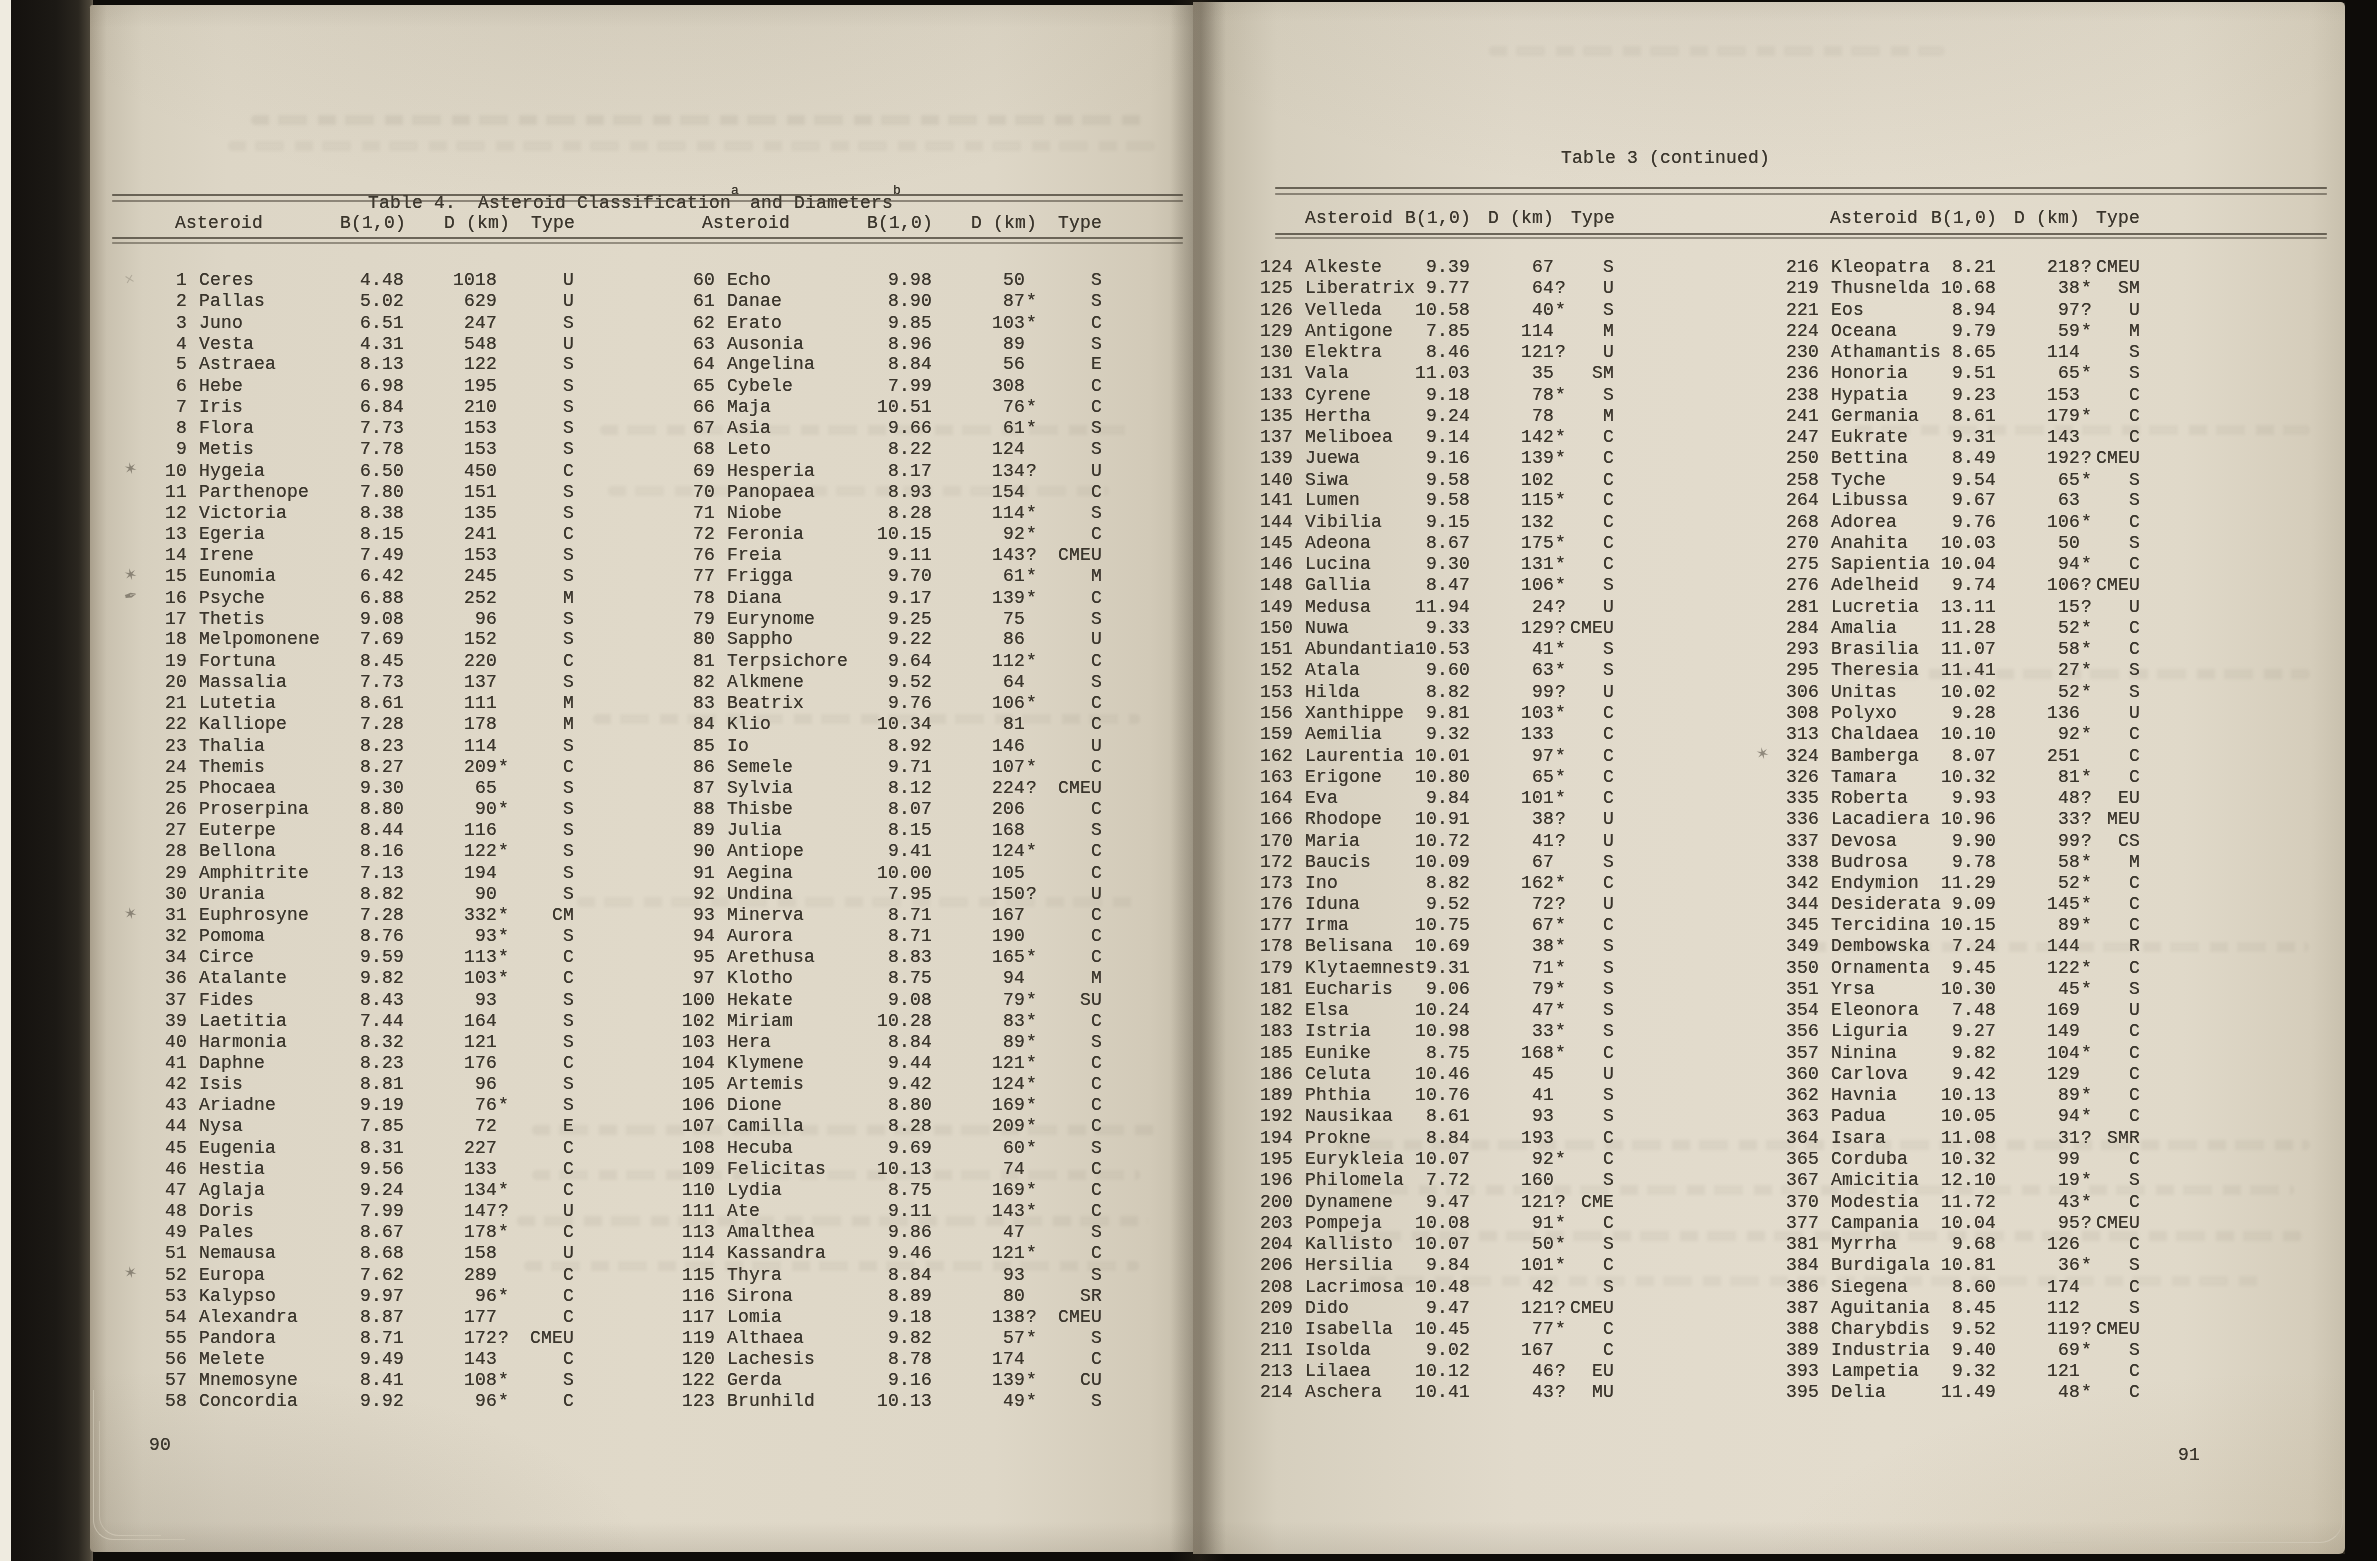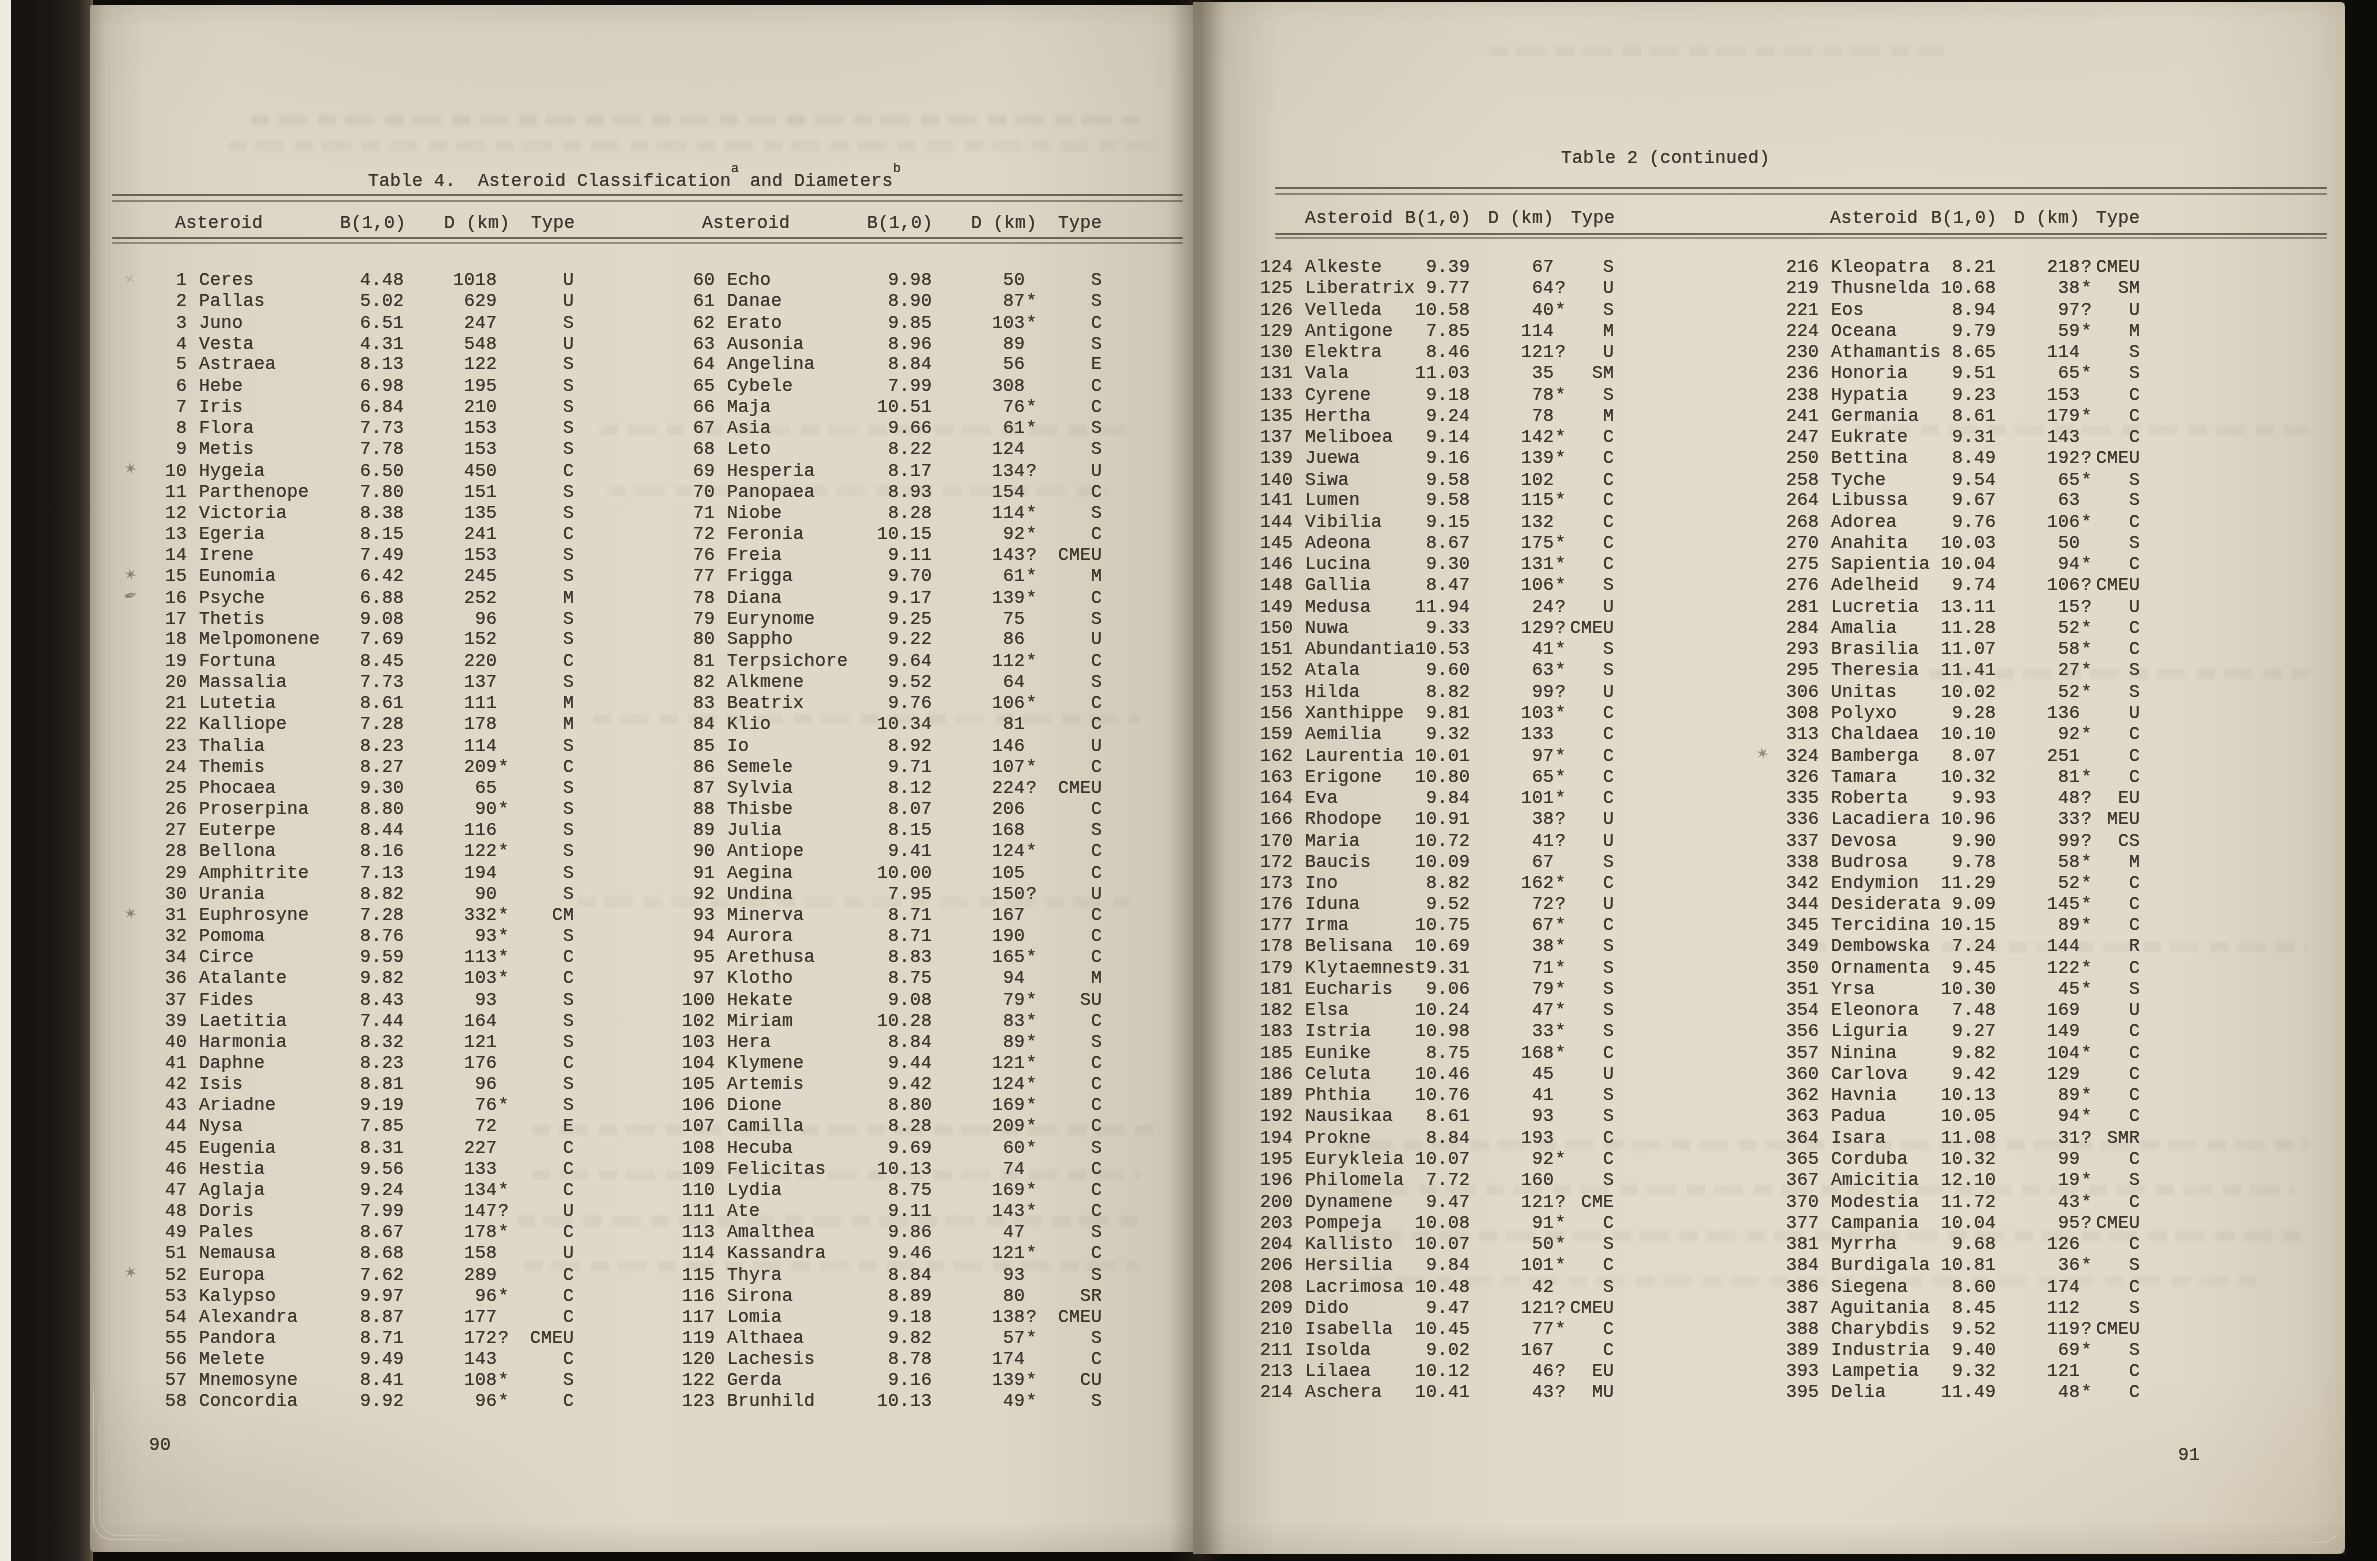--- a/index.html
+++ b/index.html
@@ -91,21 +91,21 @@
 <div class="ghost" style="left:524px;top:1261px;width:615px;opacity:.45;"></div>
 <div class="ghost" style="left:1489px;top:46px;width:456px;opacity:.4;"></div>
 <div class="ghost" style="left:1854px;top:425px;width:456px;opacity:.45;"></div>
 <div class="ghost" style="left:1862px;top:669px;width:448px;opacity:.5;"></div>
 <div class="ghost" style="left:1808px;top:942px;width:501px;opacity:.45;"></div>
 <div class="ghost" style="left:1337px;top:1140px;width:973px;opacity:.5;"></div>
 <div class="ghost" style="left:1352px;top:1185px;width:942px;opacity:.45;"></div>
 <div class="ghost" style="left:1345px;top:1231px;width:957px;opacity:.5;"></div>
 <div class="ghost" style="left:1368px;top:1276px;width:897px;opacity:.4;"></div>
 
-<div class="doc abs title" style="left:346px;top:146px;">
+<div class="doc abs title" style="left:346px;top:168px;">
   <span>Table 4.</span><span>  </span><span>Asteroid Classification</span><sup>a</sup><span> and Diameters</span><sup>b</sup>
 </div>
 
 <div class="rule" style="left:112px;top:194px;width:1071px;"></div>
 <div class="rule" style="left:112px;top:200px;width:1071px;opacity:.55;"></div>
 
 <div class="doc">
   <span class="abs" style="left:175px;top:213px;">Asteroid</span>
   <span class="abs" style="left:340px;top:213px;">B(1,0)</span>
   <span class="abs" style="left:444px;top:213px;">D (km)</span>
@@ -119,21 +119,21 @@
 </div>
 
 <div class="rule" style="left:112px;top:237px;width:1071px;"></div>
 <div class="rule" style="left:112px;top:242px;width:1071px;opacity:.5;"></div>
 
 <div id="t1" class="doc dtable pgL" style="left:144px;top:270px;width:448px;"><div class="trow" style="top: 0px;"><span class="cell c-num">1</span><span class="cell c-name">Ceres</span><span class="cell c-b">4.48</span><span class="cell c-d">1018</span><span class="cell c-ds"></span><span class="cell c-t">U</span></div><div class="trow" style="top: 21px;"><span class="cell c-num">2</span><span class="cell c-name">Pallas</span><span class="cell c-b">5.02</span><span class="cell c-d">629</span><span class="cell c-ds"></span><span class="cell c-t">U</span></div><div class="trow" style="top: 43px;"><span class="cell c-num">3</span><span class="cell c-name">Juno</span><span class="cell c-b">6.51</span><span class="cell c-d">247</span><span class="cell c-ds"></span><span class="cell c-t">S</span></div><div class="trow" style="top: 64px;"><span class="cell c-num">4</span><span class="cell c-name">Vesta</span><span class="cell c-b">4.31</span><span class="cell c-d">548</span><span class="cell c-ds"></span><span class="cell c-t">U</span></div><div class="trow" style="top: 84px;"><span class="cell c-num">5</span><span class="cell c-name">Astraea</span><span class="cell c-b">8.13</span><span class="cell c-d">122</span><span class="cell c-ds"></span><span class="cell c-t">S</span></div><div class="trow" style="top: 106px;"><span class="cell c-num">6</span><span class="cell c-name">Hebe</span><span class="cell c-b">6.98</span><span class="cell c-d">195</span><span class="cell c-ds"></span><span class="cell c-t">S</span></div><div class="trow" style="top: 127px;"><span class="cell c-num">7</span><span class="cell c-name">Iris</span><span class="cell c-b">6.84</span><span class="cell c-d">210</span><span class="cell c-ds"></span><span class="cell c-t">S</span></div><div class="trow" style="top: 148px;"><span class="cell c-num">8</span><span class="cell c-name">Flora</span><span class="cell c-b">7.73</span><span class="cell c-d">153</span><span class="cell c-ds"></span><span class="cell c-t">S</span></div><div class="trow" style="top: 169px;"><span class="cell c-num">9</span><span class="cell c-name">Metis</span><span class="cell c-b">7.78</span><span class="cell c-d">153</span><span class="cell c-ds"></span><span class="cell c-t">S</span></div><div class="trow" style="top: 191px;"><span class="cell c-num">10</span><span class="cell c-name">Hygeia</span><span class="cell c-b">6.50</span><span class="cell c-d">450</span><span class="cell c-ds"></span><span class="cell c-t">C</span></div><div class="trow" style="top: 212px;"><span class="cell c-num">11</span><span class="cell c-name">Parthenope</span><span class="cell c-b">7.80</span><span class="cell c-d">151</span><span class="cell c-ds"></span><span class="cell c-t">S</span></div><div class="trow" style="top: 233px;"><span class="cell c-num">12</span><span class="cell c-name">Victoria</span><span class="cell c-b">8.38</span><span class="cell c-d">135</span><span class="cell c-ds"></span><span class="cell c-t">S</span></div><div class="trow" style="top: 254px;"><span class="cell c-num">13</span><span class="cell c-name">Egeria</span><span class="cell c-b">8.15</span><span class="cell c-d">241</span><span class="cell c-ds"></span><span class="cell c-t">C</span></div><div class="trow" style="top: 275px;"><span class="cell c-num">14</span><span class="cell c-name">Irene</span><span class="cell c-b">7.49</span><span class="cell c-d">153</span><span class="cell c-ds"></span><span class="cell c-t">S</span></div><div class="trow" style="top: 296px;"><span class="cell c-num">15</span><span class="cell c-name">Eunomia</span><span class="cell c-b">6.42</span><span class="cell c-d">245</span><span class="cell c-ds"></span><span class="cell c-t">S</span></div><div class="trow" style="top: 318px;"><span class="cell c-num">16</span><span class="cell c-name">Psyche</span><span class="cell c-b">6.88</span><span class="cell c-d">252</span><span class="cell c-ds"></span><span class="cell c-t">M</span></div><div class="trow" style="top: 339px;"><span class="cell c-num">17</span><span class="cell c-name">Thetis</span><span class="cell c-b">9.08</span><span class="cell c-d">96</span><span class="cell c-ds"></span><span class="cell c-t">S</span></div><div class="trow" style="top: 359px;"><span class="cell c-num">18</span><span class="cell c-name">Melpomonene</span><span class="cell c-b">7.69</span><span class="cell c-d">152</span><span class="cell c-ds"></span><span class="cell c-t">S</span></div><div class="trow" style="top: 381px;"><span class="cell c-num">19</span><span class="cell c-name">Fortuna</span><span class="cell c-b">8.45</span><span class="cell c-d">220</span><span class="cell c-ds"></span><span class="cell c-t">C</span></div><div class="trow" style="top: 402px;"><span class="cell c-num">20</span><span class="cell c-name">Massalia</span><span class="cell c-b">7.73</span><span class="cell c-d">137</span><span class="cell c-ds"></span><span class="cell c-t">S</span></div><div class="trow" style="top: 423px;"><span class="cell c-num">21</span><span class="cell c-name">Lutetia</span><span class="cell c-b">8.61</span><span class="cell c-d">111</span><span class="cell c-ds"></span><span class="cell c-t">M</span></div><div class="trow" style="top: 444px;"><span class="cell c-num">22</span><span class="cell c-name">Kalliope</span><span class="cell c-b">7.28</span><span class="cell c-d">178</span><span class="cell c-ds"></span><span class="cell c-t">M</span></div><div class="trow" style="top: 466px;"><span class="cell c-num">23</span><span class="cell c-name">Thalia</span><span class="cell c-b">8.23</span><span class="cell c-d">114</span><span class="cell c-ds"></span><span class="cell c-t">S</span></div><div class="trow" style="top: 487px;"><span class="cell c-num">24</span><span class="cell c-name">Themis</span><span class="cell c-b">8.27</span><span class="cell c-d">209</span><span class="cell c-ds">*</span><span class="cell c-t">C</span></div><div class="trow" style="top: 508px;"><span class="cell c-num">25</span><span class="cell c-name">Phocaea</span><span class="cell c-b">9.30</span><span class="cell c-d">65</span><span class="cell c-ds"></span><span class="cell c-t">S</span></div><div class="trow" style="top: 529px;"><span class="cell c-num">26</span><span class="cell c-name">Proserpina</span><span class="cell c-b">8.80</span><span class="cell c-d">90</span><span class="cell c-ds">*</span><span class="cell c-t">S</span></div><div class="trow" style="top: 550px;"><span class="cell c-num">27</span><span class="cell c-name">Euterpe</span><span class="cell c-b">8.44</span><span class="cell c-d">116</span><span class="cell c-ds"></span><span class="cell c-t">S</span></div><div class="trow" style="top: 571px;"><span class="cell c-num">28</span><span class="cell c-name">Bellona</span><span class="cell c-b">8.16</span><span class="cell c-d">122</span><span class="cell c-ds">*</span><span class="cell c-t">S</span></div><div class="trow" style="top: 593px;"><span class="cell c-num">29</span><span class="cell c-name">Amphitrite</span><span class="cell c-b">7.13</span><span class="cell c-d">194</span><span class="cell c-ds"></span><span class="cell c-t">S</span></div><div class="trow" style="top: 614px;"><span class="cell c-num">30</span><span class="cell c-name">Urania</span><span class="cell c-b">8.82</span><span class="cell c-d">90</span><span class="cell c-ds"></span><span class="cell c-t">S</span></div><div class="trow" style="top: 635px;"><span class="cell c-num">31</span><span class="cell c-name">Euphrosyne</span><span class="cell c-b">7.28</span><span class="cell c-d">332</span><span class="cell c-ds">*</span><span class="cell c-t">CM</span></div><div class="trow" style="top: 656px;"><span class="cell c-num">32</span><span class="cell c-name">Pomoma</span><span class="cell c-b">8.76</span><span class="cell c-d">93</span><span class="cell c-ds">*</span><span class="cell c-t">S</span></div><div class="trow" style="top: 677px;"><span class="cell c-num">34</span><span class="cell c-name">Circe</span><span class="cell c-b">9.59</span><span class="cell c-d">113</span><span class="cell c-ds">*</span><span class="cell c-t">C</span></div><div class="trow" style="top: 698px;"><span class="cell c-num">36</span><span class="cell c-name">Atalante</span><span class="cell c-b">9.82</span><span class="cell c-d">103</span><span class="cell c-ds">*</span><span class="cell c-t">C</span></div><div class="trow" style="top: 720px;"><span class="cell c-num">37</span><span class="cell c-name">Fides</span><span class="cell c-b">8.43</span><span class="cell c-d">93</span><span class="cell c-ds"></span><span class="cell c-t">S</span></div><div class="trow" style="top: 741px;"><span class="cell c-num">39</span><span class="cell c-name">Laetitia</span><span class="cell c-b">7.44</span><span class="cell c-d">164</span><span class="cell c-ds"></span><span class="cell c-t">S</span></div><div class="trow" style="top: 762px;"><span class="cell c-num">40</span><span class="cell c-name">Harmonia</span><span class="cell c-b">8.32</span><span class="cell c-d">121</span><span class="cell c-ds"></span><span class="cell c-t">S</span></div><div class="trow" style="top: 783px;"><span class="cell c-num">41</span><span class="cell c-name">Daphne</span><span class="cell c-b">8.23</span><span class="cell c-d">176</span><span class="cell c-ds"></span><span class="cell c-t">C</span></div><div class="trow" style="top: 804px;"><span class="cell c-num">42</span><span class="cell c-name">Isis</span><span class="cell c-b">8.81</span><span class="cell c-d">96</span><span class="cell c-ds"></span><span class="cell c-t">S</span></div><div class="trow" style="top: 825px;"><span class="cell c-num">43</span><span class="cell c-name">Ariadne</span><span class="cell c-b">9.19</span><span class="cell c-d">76</span><span class="cell c-ds">*</span><span class="cell c-t">S</span></div><div class="trow" style="top: 846px;"><span class="cell c-num">44</span><span class="cell c-name">Nysa</span><span class="cell c-b">7.85</span><span class="cell c-d">72</span><span class="cell c-ds"></span><span class="cell c-t">E</span></div><div class="trow" style="top: 868px;"><span class="cell c-num">45</span><span class="cell c-name">Eugenia</span><span class="cell c-b">8.31</span><span class="cell c-d">227</span><span class="cell c-ds"></span><span class="cell c-t">C</span></div><div class="trow" style="top: 889px;"><span class="cell c-num">46</span><span class="cell c-name">Hestia</span><span class="cell c-b">9.56</span><span class="cell c-d">133</span><span class="cell c-ds"></span><span class="cell c-t">C</span></div><div class="trow" style="top: 910px;"><span class="cell c-num">47</span><span class="cell c-name">Aglaja</span><span class="cell c-b">9.24</span><span class="cell c-d">134</span><span class="cell c-ds">*</span><span class="cell c-t">C</span></div><div class="trow" style="top: 931px;"><span class="cell c-num">48</span><span class="cell c-name">Doris</span><span class="cell c-b">7.99</span><span class="cell c-d">147</span><span class="cell c-ds">?</span><span class="cell c-t">U</span></div><div class="trow" style="top: 952px;"><span class="cell c-num">49</span><span class="cell c-name">Pales</span><span class="cell c-b">8.67</span><span class="cell c-d">178</span><span class="cell c-ds">*</span><span class="cell c-t">C</span></div><div class="trow" style="top: 973px;"><span class="cell c-num">51</span><span class="cell c-name">Nemausa</span><span class="cell c-b">8.68</span><span class="cell c-d">158</span><span class="cell c-ds"></span><span class="cell c-t">U</span></div><div class="trow" style="top: 995px;"><span class="cell c-num">52</span><span class="cell c-name">Europa</span><span class="cell c-b">7.62</span><span class="cell c-d">289</span><span class="cell c-ds"></span><span class="cell c-t">C</span></div><div class="trow" style="top: 1016px;"><span class="cell c-num">53</span><span class="cell c-name">Kalypso</span><span class="cell c-b">9.97</span><span class="cell c-d">96</span><span class="cell c-ds">*</span><span class="cell c-t">C</span></div><div class="trow" style="top: 1037px;"><span class="cell c-num">54</span><span class="cell c-name">Alexandra</span><span class="cell c-b">8.87</span><span class="cell c-d">177</span><span class="cell c-ds"></span><span class="cell c-t">C</span></div><div class="trow" style="top: 1058px;"><span class="cell c-num">55</span><span class="cell c-name">Pandora</span><span class="cell c-b">8.71</span><span class="cell c-d">172</span><span class="cell c-ds">?</span><span class="cell c-t">CMEU</span></div><div class="trow" style="top: 1079px;"><span class="cell c-num">56</span><span class="cell c-name">Melete</span><span class="cell c-b">9.49</span><span class="cell c-d">143</span><span class="cell c-ds"></span><span class="cell c-t">C</span></div><div class="trow" style="top: 1100px;"><span class="cell c-num">57</span><span class="cell c-name">Mnemosyne</span><span class="cell c-b">8.41</span><span class="cell c-d">108</span><span class="cell c-ds">*</span><span class="cell c-t">S</span></div><div class="trow" style="top: 1121px;"><span class="cell c-num">58</span><span class="cell c-name">Concordia</span><span class="cell c-b">9.92</span><span class="cell c-d">96</span><span class="cell c-ds">*</span><span class="cell c-t">C</span></div><span class="pencil" style="left: -20px; top: -1.5px; opacity: 0.45; font-size: 13px;">⨯</span><span class="pencil" style="left: -20px; top: 189px;">✶</span><span class="pencil" style="left: -20px; top: 295px;">✶</span><span class="pencil" style="left: -20px; top: 316px;">✒</span><span class="pencil" style="left: -20px; top: 634px;">✶</span><span class="pencil" style="left: -20px; top: 993px;">✶</span></div>
 <div id="t2" class="doc dtable pgL" style="left:672px;top:270px;width:448px;"><div class="trow" style="top: 0px;"><span class="cell c-num">60</span><span class="cell c-name">Echo</span><span class="cell c-b">9.98</span><span class="cell c-d">50</span><span class="cell c-ds"></span><span class="cell c-t">S</span></div><div class="trow" style="top: 21px;"><span class="cell c-num">61</span><span class="cell c-name">Danae</span><span class="cell c-b">8.90</span><span class="cell c-d">87</span><span class="cell c-ds">*</span><span class="cell c-t">S</span></div><div class="trow" style="top: 43px;"><span class="cell c-num">62</span><span class="cell c-name">Erato</span><span class="cell c-b">9.85</span><span class="cell c-d">103</span><span class="cell c-ds">*</span><span class="cell c-t">C</span></div><div class="trow" style="top: 64px;"><span class="cell c-num">63</span><span class="cell c-name">Ausonia</span><span class="cell c-b">8.96</span><span class="cell c-d">89</span><span class="cell c-ds"></span><span class="cell c-t">S</span></div><div class="trow" style="top: 84px;"><span class="cell c-num">64</span><span class="cell c-name">Angelina</span><span class="cell c-b">8.84</span><span class="cell c-d">56</span><span class="cell c-ds"></span><span class="cell c-t">E</span></div><div class="trow" style="top: 106px;"><span class="cell c-num">65</span><span class="cell c-name">Cybele</span><span class="cell c-b">7.99</span><span class="cell c-d">308</span><span class="cell c-ds"></span><span class="cell c-t">C</span></div><div class="trow" style="top: 127px;"><span class="cell c-num">66</span><span class="cell c-name">Maja</span><span class="cell c-b">10.51</span><span class="cell c-d">76</span><span class="cell c-ds">*</span><span class="cell c-t">C</span></div><div class="trow" style="top: 148px;"><span class="cell c-num">67</span><span class="cell c-name">Asia</span><span class="cell c-b">9.66</span><span class="cell c-d">61</span><span class="cell c-ds">*</span><span class="cell c-t">S</span></div><div class="trow" style="top: 169px;"><span class="cell c-num">68</span><span class="cell c-name">Leto</span><span class="cell c-b">8.22</span><span class="cell c-d">124</span><span class="cell c-ds"></span><span class="cell c-t">S</span></div><div class="trow" style="top: 191px;"><span class="cell c-num">69</span><span class="cell c-name">Hesperia</span><span class="cell c-b">8.17</span><span class="cell c-d">134</span><span class="cell c-ds">?</span><span class="cell c-t">U</span></div><div class="trow" style="top: 212px;"><span class="cell c-num">70</span><span class="cell c-name">Panopaea</span><span class="cell c-b">8.93</span><span class="cell c-d">154</span><span class="cell c-ds"></span><span class="cell c-t">C</span></div><div class="trow" style="top: 233px;"><span class="cell c-num">71</span><span class="cell c-name">Niobe</span><span class="cell c-b">8.28</span><span class="cell c-d">114</span><span class="cell c-ds">*</span><span class="cell c-t">S</span></div><div class="trow" style="top: 254px;"><span class="cell c-num">72</span><span class="cell c-name">Feronia</span><span class="cell c-b">10.15</span><span class="cell c-d">92</span><span class="cell c-ds">*</span><span class="cell c-t">C</span></div><div class="trow" style="top: 275px;"><span class="cell c-num">76</span><span class="cell c-name">Freia</span><span class="cell c-b">9.11</span><span class="cell c-d">143</span><span class="cell c-ds">?</span><span class="cell c-t">CMEU</span></div><div class="trow" style="top: 296px;"><span class="cell c-num">77</span><span class="cell c-name">Frigga</span><span class="cell c-b">9.70</span><span class="cell c-d">61</span><span class="cell c-ds">*</span><span class="cell c-t">M</span></div><div class="trow" style="top: 318px;"><span class="cell c-num">78</span><span class="cell c-name">Diana</span><span class="cell c-b">9.17</span><span class="cell c-d">139</span><span class="cell c-ds">*</span><span class="cell c-t">C</span></div><div class="trow" style="top: 339px;"><span class="cell c-num">79</span><span class="cell c-name">Eurynome</span><span class="cell c-b">9.25</span><span class="cell c-d">75</span><span class="cell c-ds"></span><span class="cell c-t">S</span></div><div class="trow" style="top: 359px;"><span class="cell c-num">80</span><span class="cell c-name">Sappho</span><span class="cell c-b">9.22</span><span class="cell c-d">86</span><span class="cell c-ds"></span><span class="cell c-t">U</span></div><div class="trow" style="top: 381px;"><span class="cell c-num">81</span><span class="cell c-name">Terpsichore</span><span class="cell c-b">9.64</span><span class="cell c-d">112</span><span class="cell c-ds">*</span><span class="cell c-t">C</span></div><div class="trow" style="top: 402px;"><span class="cell c-num">82</span><span class="cell c-name">Alkmene</span><span class="cell c-b">9.52</span><span class="cell c-d">64</span><span class="cell c-ds"></span><span class="cell c-t">S</span></div><div class="trow" style="top: 423px;"><span class="cell c-num">83</span><span class="cell c-name">Beatrix</span><span class="cell c-b">9.76</span><span class="cell c-d">106</span><span class="cell c-ds">*</span><span class="cell c-t">C</span></div><div class="trow" style="top: 444px;"><span class="cell c-num">84</span><span class="cell c-name">Klio</span><span class="cell c-b">10.34</span><span class="cell c-d">81</span><span class="cell c-ds"></span><span class="cell c-t">C</span></div><div class="trow" style="top: 466px;"><span class="cell c-num">85</span><span class="cell c-name">Io</span><span class="cell c-b">8.92</span><span class="cell c-d">146</span><span class="cell c-ds"></span><span class="cell c-t">U</span></div><div class="trow" style="top: 487px;"><span class="cell c-num">86</span><span class="cell c-name">Semele</span><span class="cell c-b">9.71</span><span class="cell c-d">107</span><span class="cell c-ds">*</span><span class="cell c-t">C</span></div><div class="trow" style="top: 508px;"><span class="cell c-num">87</span><span class="cell c-name">Sylvia</span><span class="cell c-b">8.12</span><span class="cell c-d">224</span><span class="cell c-ds">?</span><span class="cell c-t">CMEU</span></div><div class="trow" style="top: 529px;"><span class="cell c-num">88</span><span class="cell c-name">Thisbe</span><span class="cell c-b">8.07</span><span class="cell c-d">206</span><span class="cell c-ds"></span><span class="cell c-t">C</span></div><div class="trow" style="top: 550px;"><span class="cell c-num">89</span><span class="cell c-name">Julia</span><span class="cell c-b">8.15</span><span class="cell c-d">168</span><span class="cell c-ds"></span><span class="cell c-t">S</span></div><div class="trow" style="top: 571px;"><span class="cell c-num">90</span><span class="cell c-name">Antiope</span><span class="cell c-b">9.41</span><span class="cell c-d">124</span><span class="cell c-ds">*</span><span class="cell c-t">C</span></div><div class="trow" style="top: 593px;"><span class="cell c-num">91</span><span class="cell c-name">Aegina</span><span class="cell c-b">10.00</span><span class="cell c-d">105</span><span class="cell c-ds"></span><span class="cell c-t">C</span></div><div class="trow" style="top: 614px;"><span class="cell c-num">92</span><span class="cell c-name">Undina</span><span class="cell c-b">7.95</span><span class="cell c-d">150</span><span class="cell c-ds">?</span><span class="cell c-t">U</span></div><div class="trow" style="top: 635px;"><span class="cell c-num">93</span><span class="cell c-name">Minerva</span><span class="cell c-b">8.71</span><span class="cell c-d">167</span><span class="cell c-ds"></span><span class="cell c-t">C</span></div><div class="trow" style="top: 656px;"><span class="cell c-num">94</span><span class="cell c-name">Aurora</span><span class="cell c-b">8.71</span><span class="cell c-d">190</span><span class="cell c-ds"></span><span class="cell c-t">C</span></div><div class="trow" style="top: 677px;"><span class="cell c-num">95</span><span class="cell c-name">Arethusa</span><span class="cell c-b">8.83</span><span class="cell c-d">165</span><span class="cell c-ds">*</span><span class="cell c-t">C</span></div><div class="trow" style="top: 698px;"><span class="cell c-num">97</span><span class="cell c-name">Klotho</span><span class="cell c-b">8.75</span><span class="cell c-d">94</span><span class="cell c-ds"></span><span class="cell c-t">M</span></div><div class="trow" style="top: 720px;"><span class="cell c-num">100</span><span class="cell c-name">Hekate</span><span class="cell c-b">9.08</span><span class="cell c-d">79</span><span class="cell c-ds">*</span><span class="cell c-t">SU</span></div><div class="trow" style="top: 741px;"><span class="cell c-num">102</span><span class="cell c-name">Miriam</span><span class="cell c-b">10.28</span><span class="cell c-d">83</span><span class="cell c-ds">*</span><span class="cell c-t">C</span></div><div class="trow" style="top: 762px;"><span class="cell c-num">103</span><span class="cell c-name">Hera</span><span class="cell c-b">8.84</span><span class="cell c-d">89</span><span class="cell c-ds">*</span><span class="cell c-t">S</span></div><div class="trow" style="top: 783px;"><span class="cell c-num">104</span><span class="cell c-name">Klymene</span><span class="cell c-b">9.44</span><span class="cell c-d">121</span><span class="cell c-ds">*</span><span class="cell c-t">C</span></div><div class="trow" style="top: 804px;"><span class="cell c-num">105</span><span class="cell c-name">Artemis</span><span class="cell c-b">9.42</span><span class="cell c-d">124</span><span class="cell c-ds">*</span><span class="cell c-t">C</span></div><div class="trow" style="top: 825px;"><span class="cell c-num">106</span><span class="cell c-name">Dione</span><span class="cell c-b">8.80</span><span class="cell c-d">169</span><span class="cell c-ds">*</span><span class="cell c-t">C</span></div><div class="trow" style="top: 846px;"><span class="cell c-num">107</span><span class="cell c-name">Camilla</span><span class="cell c-b">8.28</span><span class="cell c-d">209</span><span class="cell c-ds">*</span><span class="cell c-t">C</span></div><div class="trow" style="top: 868px;"><span class="cell c-num">108</span><span class="cell c-name">Hecuba</span><span class="cell c-b">9.69</span><span class="cell c-d">60</span><span class="cell c-ds">*</span><span class="cell c-t">S</span></div><div class="trow" style="top: 889px;"><span class="cell c-num">109</span><span class="cell c-name">Felicitas</span><span class="cell c-b">10.13</span><span class="cell c-d">74</span><span class="cell c-ds"></span><span class="cell c-t">C</span></div><div class="trow" style="top: 910px;"><span class="cell c-num">110</span><span class="cell c-name">Lydia</span><span class="cell c-b">8.75</span><span class="cell c-d">169</span><span class="cell c-ds">*</span><span class="cell c-t">C</span></div><div class="trow" style="top: 931px;"><span class="cell c-num">111</span><span class="cell c-name">Ate</span><span class="cell c-b">9.11</span><span class="cell c-d">143</span><span class="cell c-ds">*</span><span class="cell c-t">C</span></div><div class="trow" style="top: 952px;"><span class="cell c-num">113</span><span class="cell c-name">Amalthea</span><span class="cell c-b">9.86</span><span class="cell c-d">47</span><span class="cell c-ds"></span><span class="cell c-t">S</span></div><div class="trow" style="top: 973px;"><span class="cell c-num">114</span><span class="cell c-name">Kassandra</span><span class="cell c-b">9.46</span><span class="cell c-d">121</span><span class="cell c-ds">*</span><span class="cell c-t">C</span></div><div class="trow" style="top: 995px;"><span class="cell c-num">115</span><span class="cell c-name">Thyra</span><span class="cell c-b">8.84</span><span class="cell c-d">93</span><span class="cell c-ds"></span><span class="cell c-t">S</span></div><div class="trow" style="top: 1016px;"><span class="cell c-num">116</span><span class="cell c-name">Sirona</span><span class="cell c-b">8.89</span><span class="cell c-d">80</span><span class="cell c-ds"></span><span class="cell c-t">SR</span></div><div class="trow" style="top: 1037px;"><span class="cell c-num">117</span><span class="cell c-name">Lomia</span><span class="cell c-b">9.18</span><span class="cell c-d">138</span><span class="cell c-ds">?</span><span class="cell c-t">CMEU</span></div><div class="trow" style="top: 1058px;"><span class="cell c-num">119</span><span class="cell c-name">Althaea</span><span class="cell c-b">9.82</span><span class="cell c-d">57</span><span class="cell c-ds">*</span><span class="cell c-t">S</span></div><div class="trow" style="top: 1079px;"><span class="cell c-num">120</span><span class="cell c-name">Lachesis</span><span class="cell c-b">8.78</span><span class="cell c-d">174</span><span class="cell c-ds"></span><span class="cell c-t">C</span></div><div class="trow" style="top: 1100px;"><span class="cell c-num">122</span><span class="cell c-name">Gerda</span><span class="cell c-b">9.16</span><span class="cell c-d">139</span><span class="cell c-ds">*</span><span class="cell c-t">CU</span></div><div class="trow" style="top: 1121px;"><span class="cell c-num">123</span><span class="cell c-name">Brunhild</span><span class="cell c-b">10.13</span><span class="cell c-d">49</span><span class="cell c-ds">*</span><span class="cell c-t">S</span></div></div>
 
 <div class="doc abs" style="left:149px;top:1435px;">90</div>
 
-<div class="doc abs title" style="left:1561px;top:148px;">Table 2 (continued)</div>
+<div class="doc abs title" style="left:1561px;top:148px;">Table 3 (continued)</div>
 
 <div class="rule" style="left:1275px;top:187px;width:1052px;"></div>
 <div class="rule" style="left:1275px;top:193px;width:1052px;opacity:.55;"></div>
 
 <div class="doc">
   <span class="abs" style="left:1305px;top:208px;">Asteroid</span>
   <span class="abs" style="left:1405px;top:208px;">B(1,0)</span>
   <span class="abs" style="left:1488px;top:208px;">D (km)</span>
   <span class="abs" style="left:1571px;top:208px;">Type</span>
 </div>

